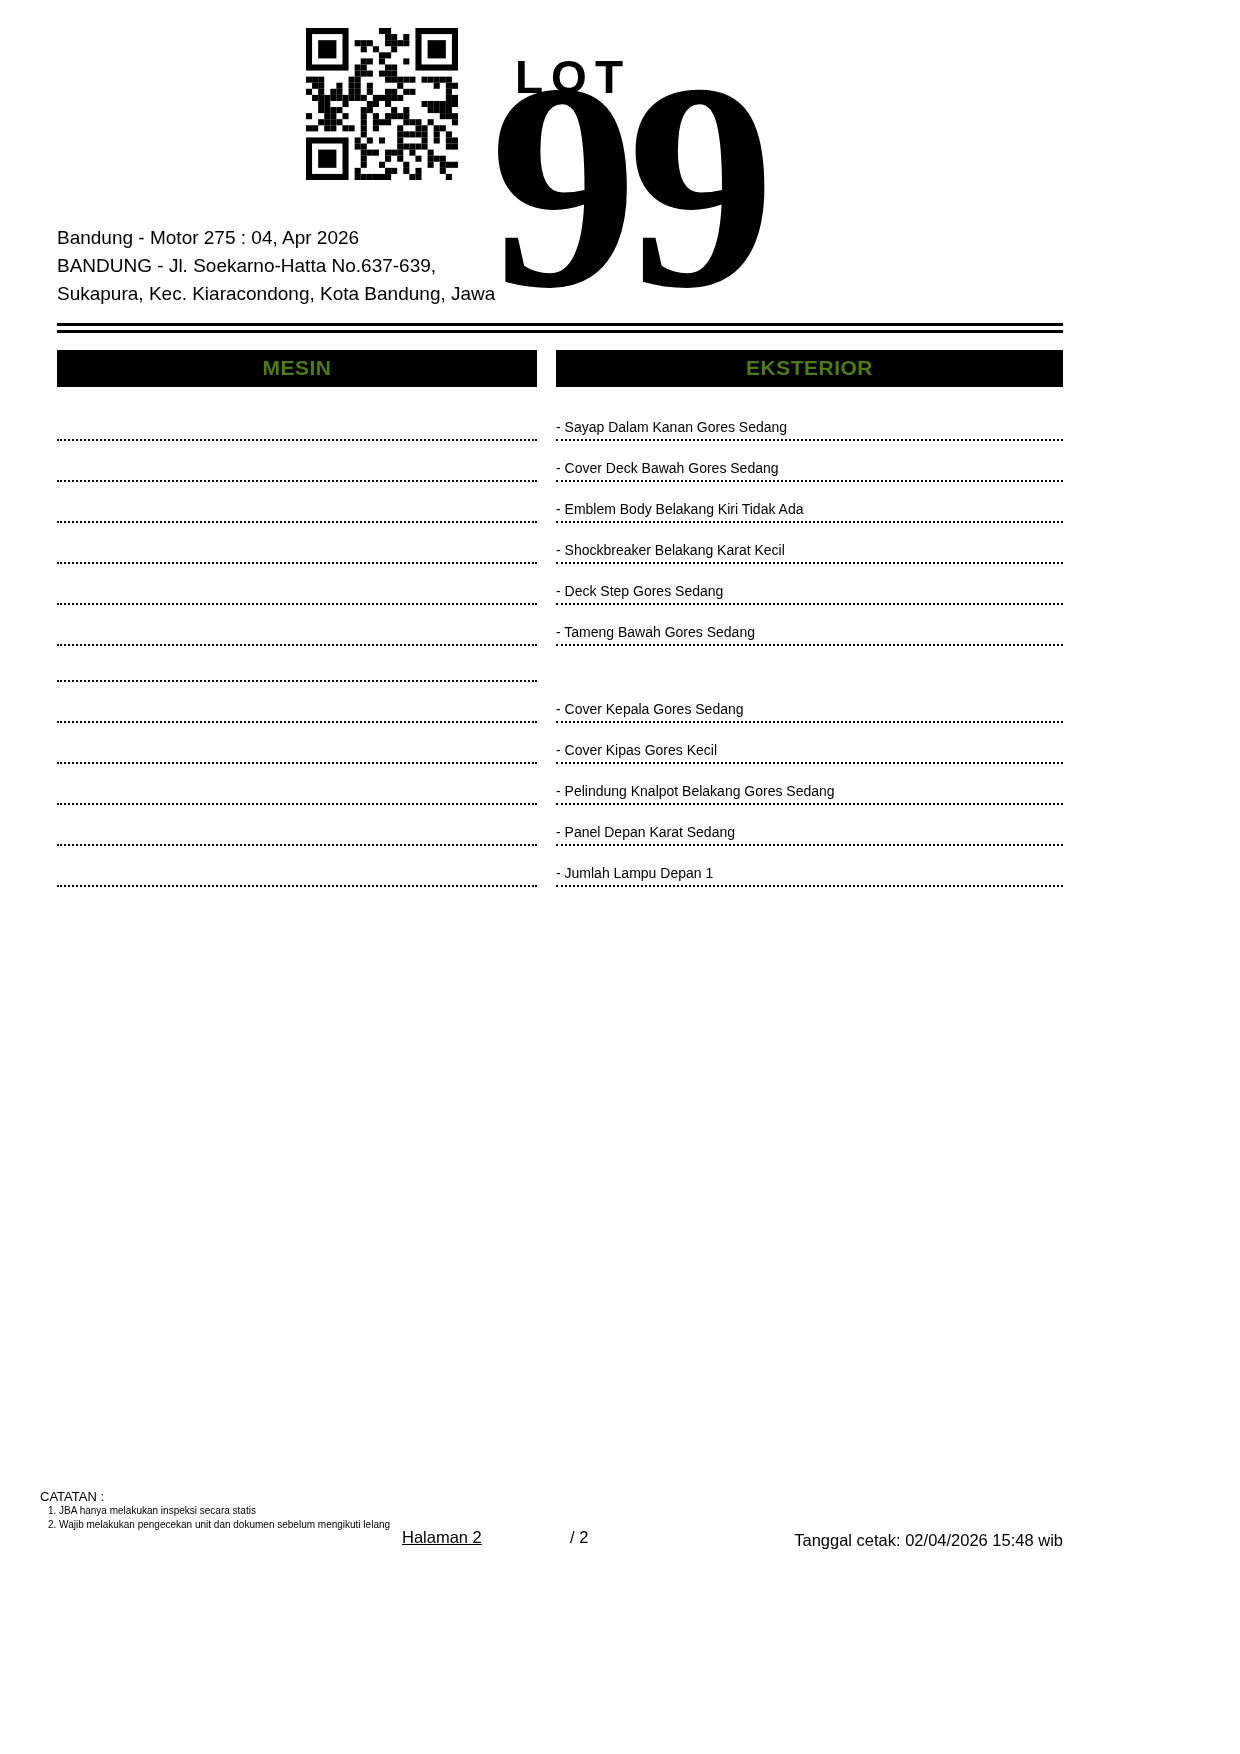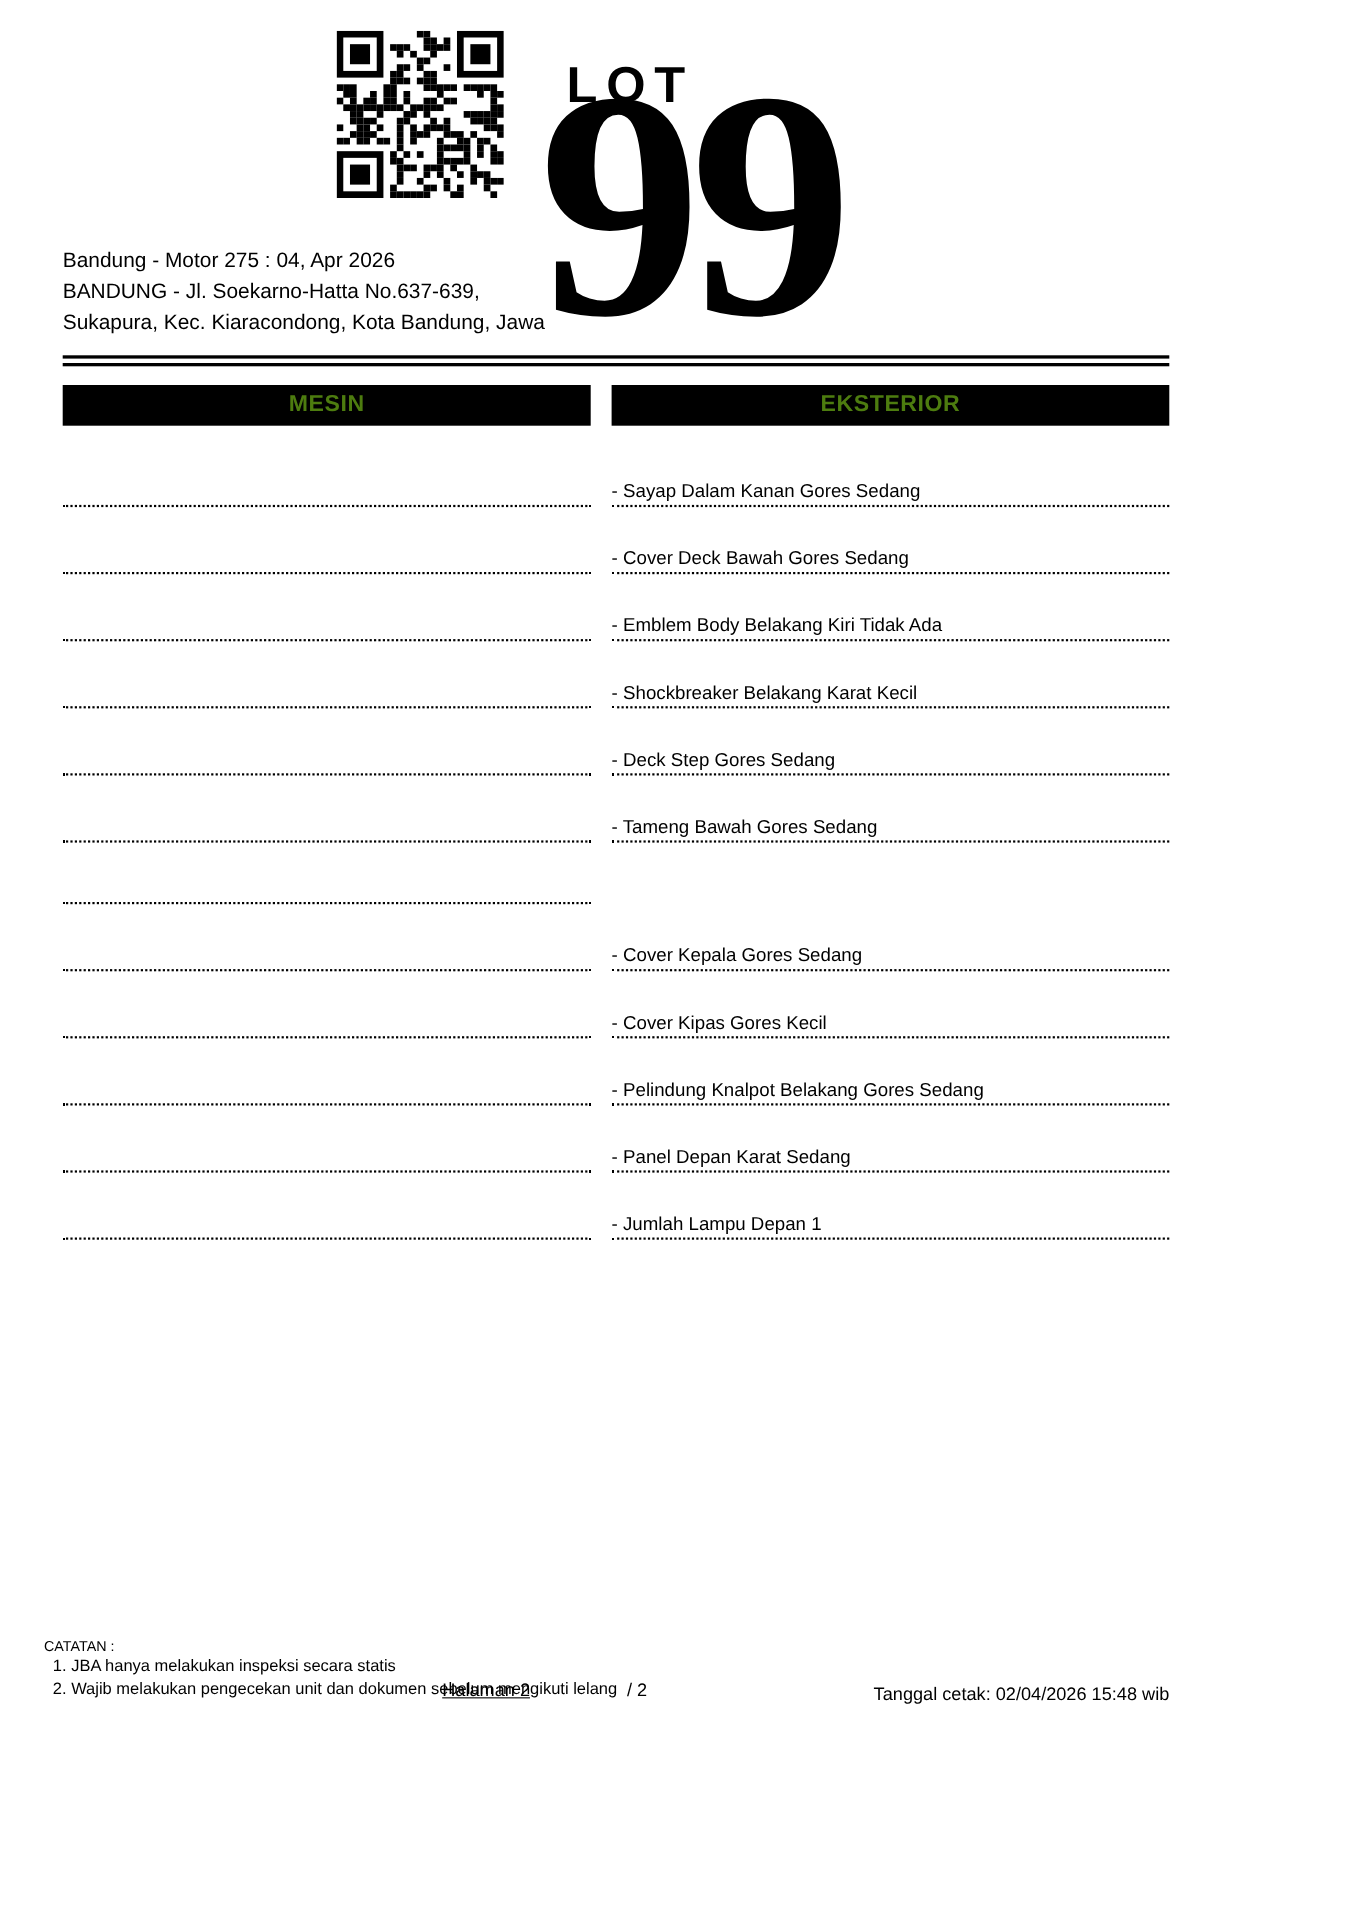--- a/index.html
+++ b/index.html
@@ -34,26 +34,26 @@
   .content { position:absolute; left:57px; top:350px; width:1006px; }
   .hdr-row, .row { display:grid; grid-template-columns:480px 1fr; column-gap:19px; }
   .hdr {
     background:#000; color:#4d7c0f; font-weight:700; font-size:21px;
     text-align:center; padding:6px 0 7px; letter-spacing:0.5px;
   }
   .rows { margin-top:31px; }
   .row { margin-bottom:18px; }
   .cell {
     min-height:18px; line-height:18px; padding-bottom:3px;
-    border-bottom:2px dotted #000; font-size:17px; white-space:nowrap; overflow:hidden;margin-top:20px;
+    border-bottom:2px dotted #000; font-size:14px; white-space:nowrap; overflow:hidden;
   }
 
   .notes { position:absolute; left:40px; top:1489px; }
   .notes-title { font-size:13px; }
-  .note-line { font-size:15px; padding-left:8px; line-height:1.4; }
+  .note-line { font-size:10px; padding-left:8px; line-height:1.4; }
 
   .footer-page  { position:absolute; left:402px; top:1528px; font-size:16.5px;text-decoration:underline; }
   .footer-total { position:absolute; left:570px; top:1528px; font-size:16.5px; }
   .footer-printed {
     position:absolute; left:57px; top:1531px; width:1006px;
     text-align:right; font-size:16.5px;
   }
 </style>
 </head>
 <body>

